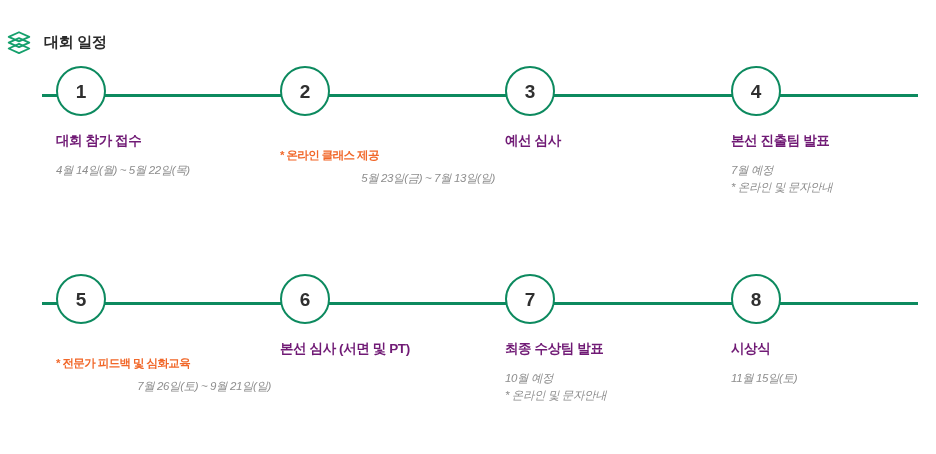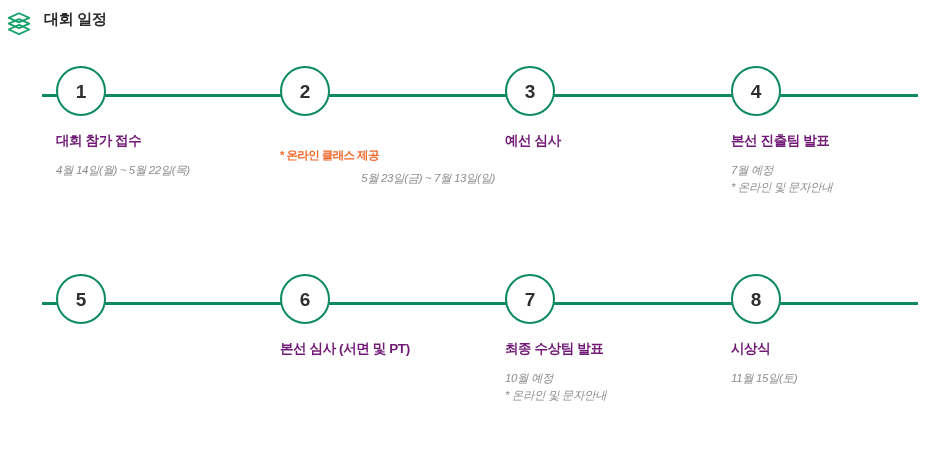--- a/index.html
+++ b/index.html
@@ -15,22 +15,23 @@
     color: #333333;
     overflow: hidden;
     position: relative;
     -webkit-font-smoothing: antialiased;
   }
 
   
   .section-header {
     position: absolute;
     left: 0px;
-    top: 10px;
+    top: 28px;
     display: flex;
+    align-items: center;
     height: 28px;
   }
   .section-header .stack-icon {
     width: 26px;
     height: 26px;
     margin-left: 6px;
     display: block;
     flex: 0 0 auto;
   }
   .section-header .section-title {
@@ -189,20 +190,22 @@
 </div>
 
 <div class="timeline-row row-2">
   <div class="timeline-axis"></div>
 
   <div class="timeline-node n1">
     <div class="node-circle">
       <span class="node-number">5</span>
     </div>
     <div class="node-body has-note">
+      <div class="node-note">* 전문가 피드백 및 심화교육</div>
+      <div class="node-dates">7월 26일(토) ~ 9월 21일(일)</div>
     </div>
   </div>
 
   <div class="timeline-node n2">
     <div class="node-circle">
       <span class="node-number">6</span>
     </div>
     <div class="node-body">
       <div class="node-title">본선 심사 (서면 및 PT)</div>
 

